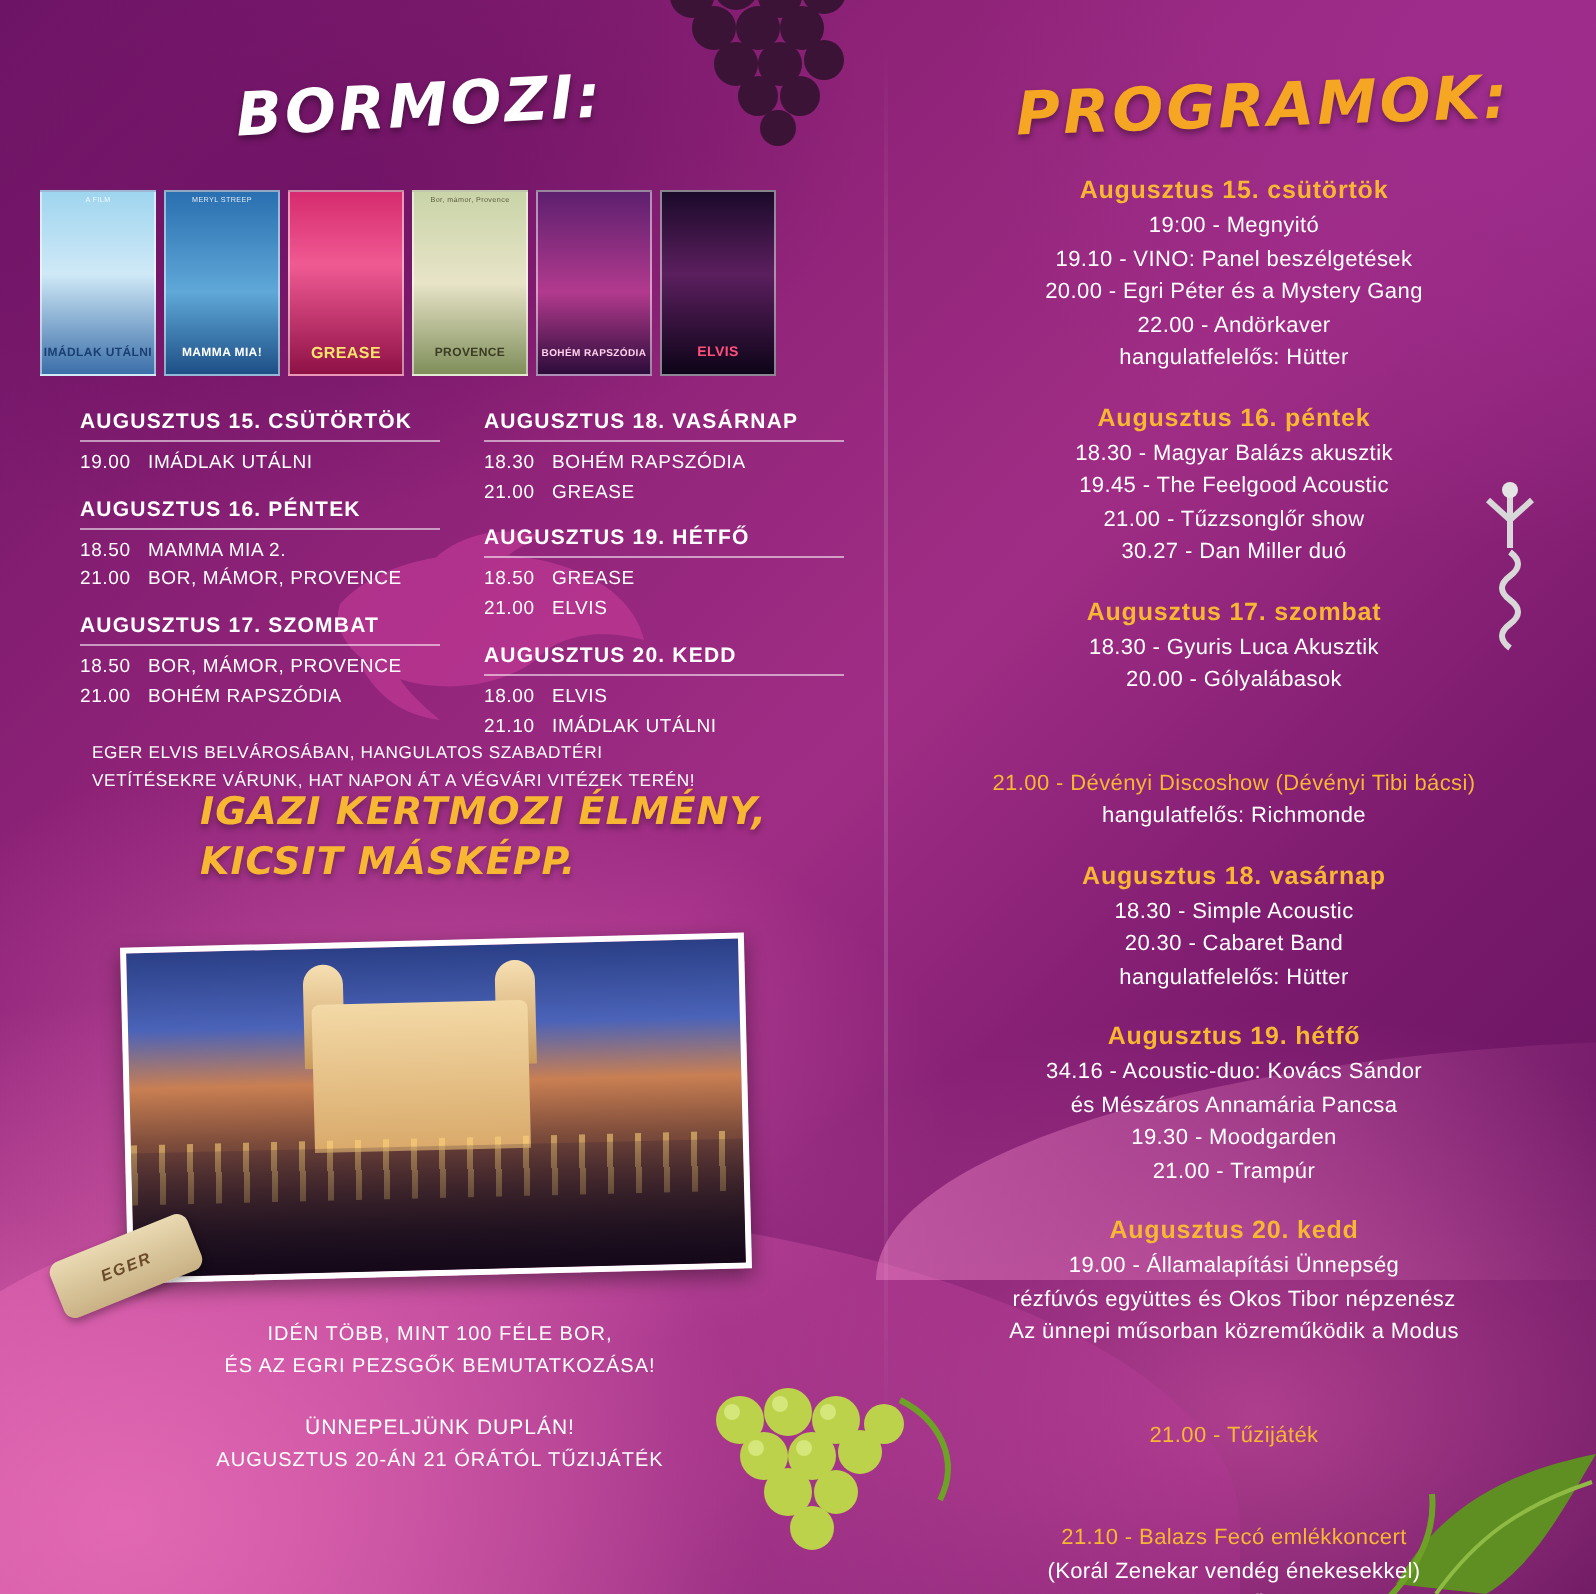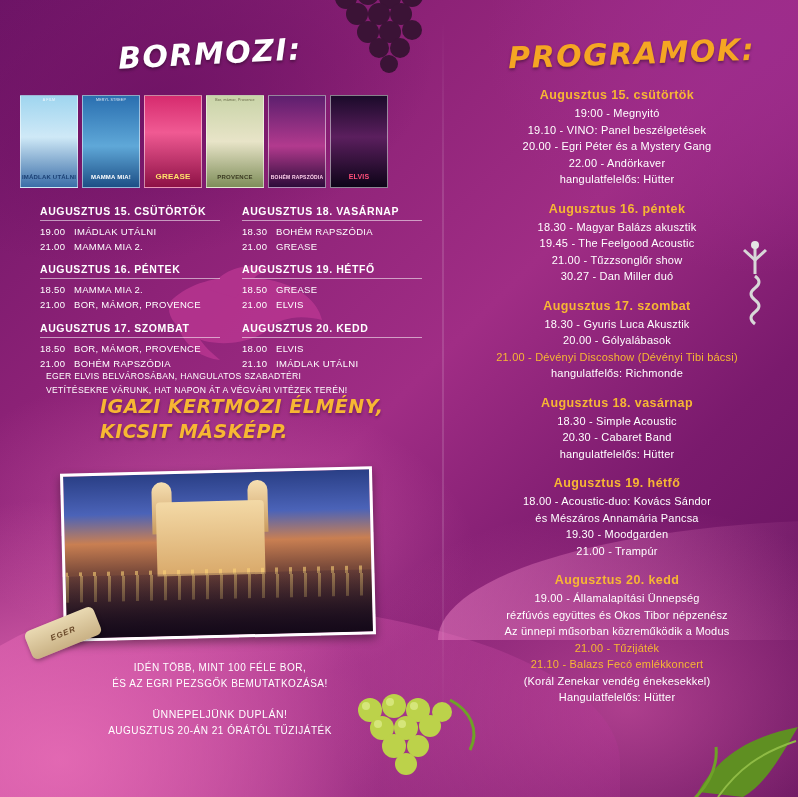--- a/index.html
+++ b/index.html
@@ -199,21 +199,21 @@
     width:330px;
     text-align:center;
     color:#fff;
   }
   .prog-day { margin-bottom:14px; }
   .prog-day-title {
     color:#f7b733; font-weight:bold; font-size:12.5px;
     letter-spacing:.4px; margin-bottom:3px;
   }
   .prog-line { font-size:11px; line-height:1.5; letter-spacing:.2px; }
-  .prog-line.hl { color:#f7b733; }
+  .prog-line.hl { color:#f7b733;margin-top:35px; }
 
   
   .grape-cluster { position:absolute; pointer-events:none; }
 
   
   #grapes-top { left:312px; top:-16px; width:150px; height:110px; }
   #grapes-bottom { left:330px; top:690px; width:160px; height:110px; }
   #vine-right { right:-10px; bottom:-10px; width:120px; height:110px; }
 
   
@@ -337,21 +337,20 @@
       <div class="ptop"></div>
       <div class="pname">ELVIS</div>
     </div>
   </div>
 
   <div class="schedule">
     <div class="sched-col">
       <div class="sched-block">
         <div class="sched-head">AUGUSZTUS 15. CSÜTÖRTÖK</div>
         <div class="sched-row"><span class="t">19.00</span><span>IMÁDLAK UTÁLNI</span></div>
-        <div class="sched-row"><span class="t">21.00</span><span>MAMMA MIA 2.</span></div>
       </div>
       <div class="sched-block">
         <div class="sched-head">AUGUSZTUS 16. PÉNTEK</div>
         <div class="sched-row"><span class="t">18.50</span><span>MAMMA MIA 2.</span></div>
         <div class="sched-row"><span class="t">21.00</span><span>BOR, MÁMOR, PROVENCE</span></div>
       </div>
       <div class="sched-block">
         <div class="sched-head">AUGUSZTUS 17. SZOMBAT</div>
         <div class="sched-row"><span class="t">18.50</span><span>BOR, MÁMOR, PROVENCE</span></div>
         <div class="sched-row"><span class="t">21.00</span><span>BOHÉM RAPSZÓDIA</span></div>
@@ -433,21 +432,21 @@
 
     <div class="prog-day">
       <div class="prog-day-title">Augusztus 18. vasárnap</div>
       <div class="prog-line">18.30 - Simple Acoustic</div>
       <div class="prog-line">20.30 - Cabaret Band</div>
       <div class="prog-line">hangulatfelelős: Hütter</div>
     </div>
 
     <div class="prog-day">
       <div class="prog-day-title">Augusztus 19. hétfő</div>
-      <div class="prog-line">18.00 - Acoustic-duo: Kovács Sándor</div>
+      <div class="prog-line">34.16 - Acoustic-duo: Kovács Sándor</div>
       <div class="prog-line">és Mészáros Annamária Pancsa</div>
       <div class="prog-line">19.30 - Moodgarden</div>
       <div class="prog-line">21.00 - Trampúr</div>
     </div>
 
     <div class="prog-day">
       <div class="prog-day-title">Augusztus 20. kedd</div>
       <div class="prog-line">19.00 - Államalapítási Ünnepség</div>
       <div class="prog-line">rézfúvós együttes és Okos Tibor népzenész</div>
       <div class="prog-line">Az ünnepi műsorban közreműködik a Modus</div>

